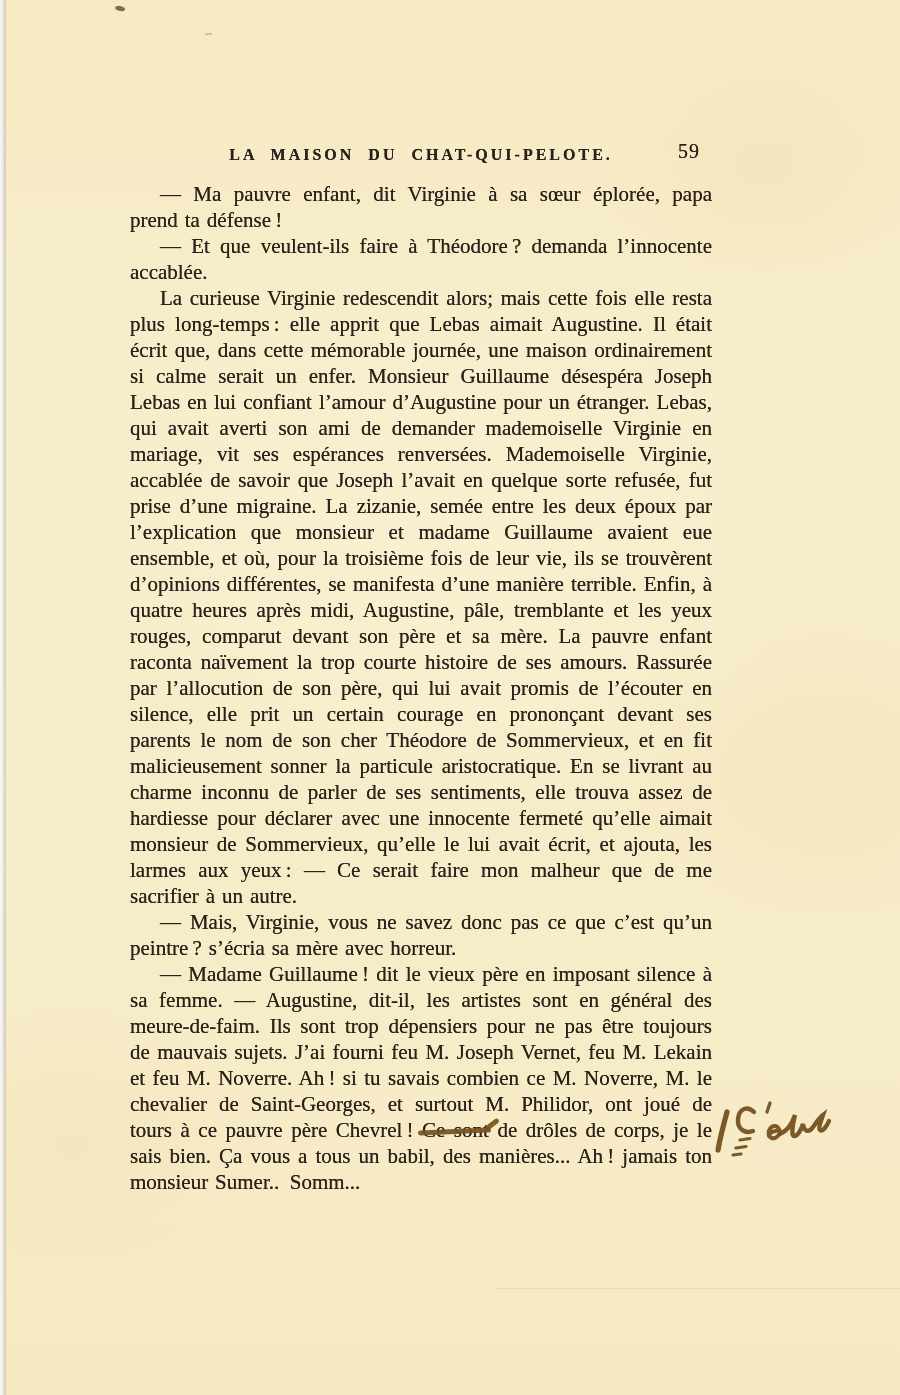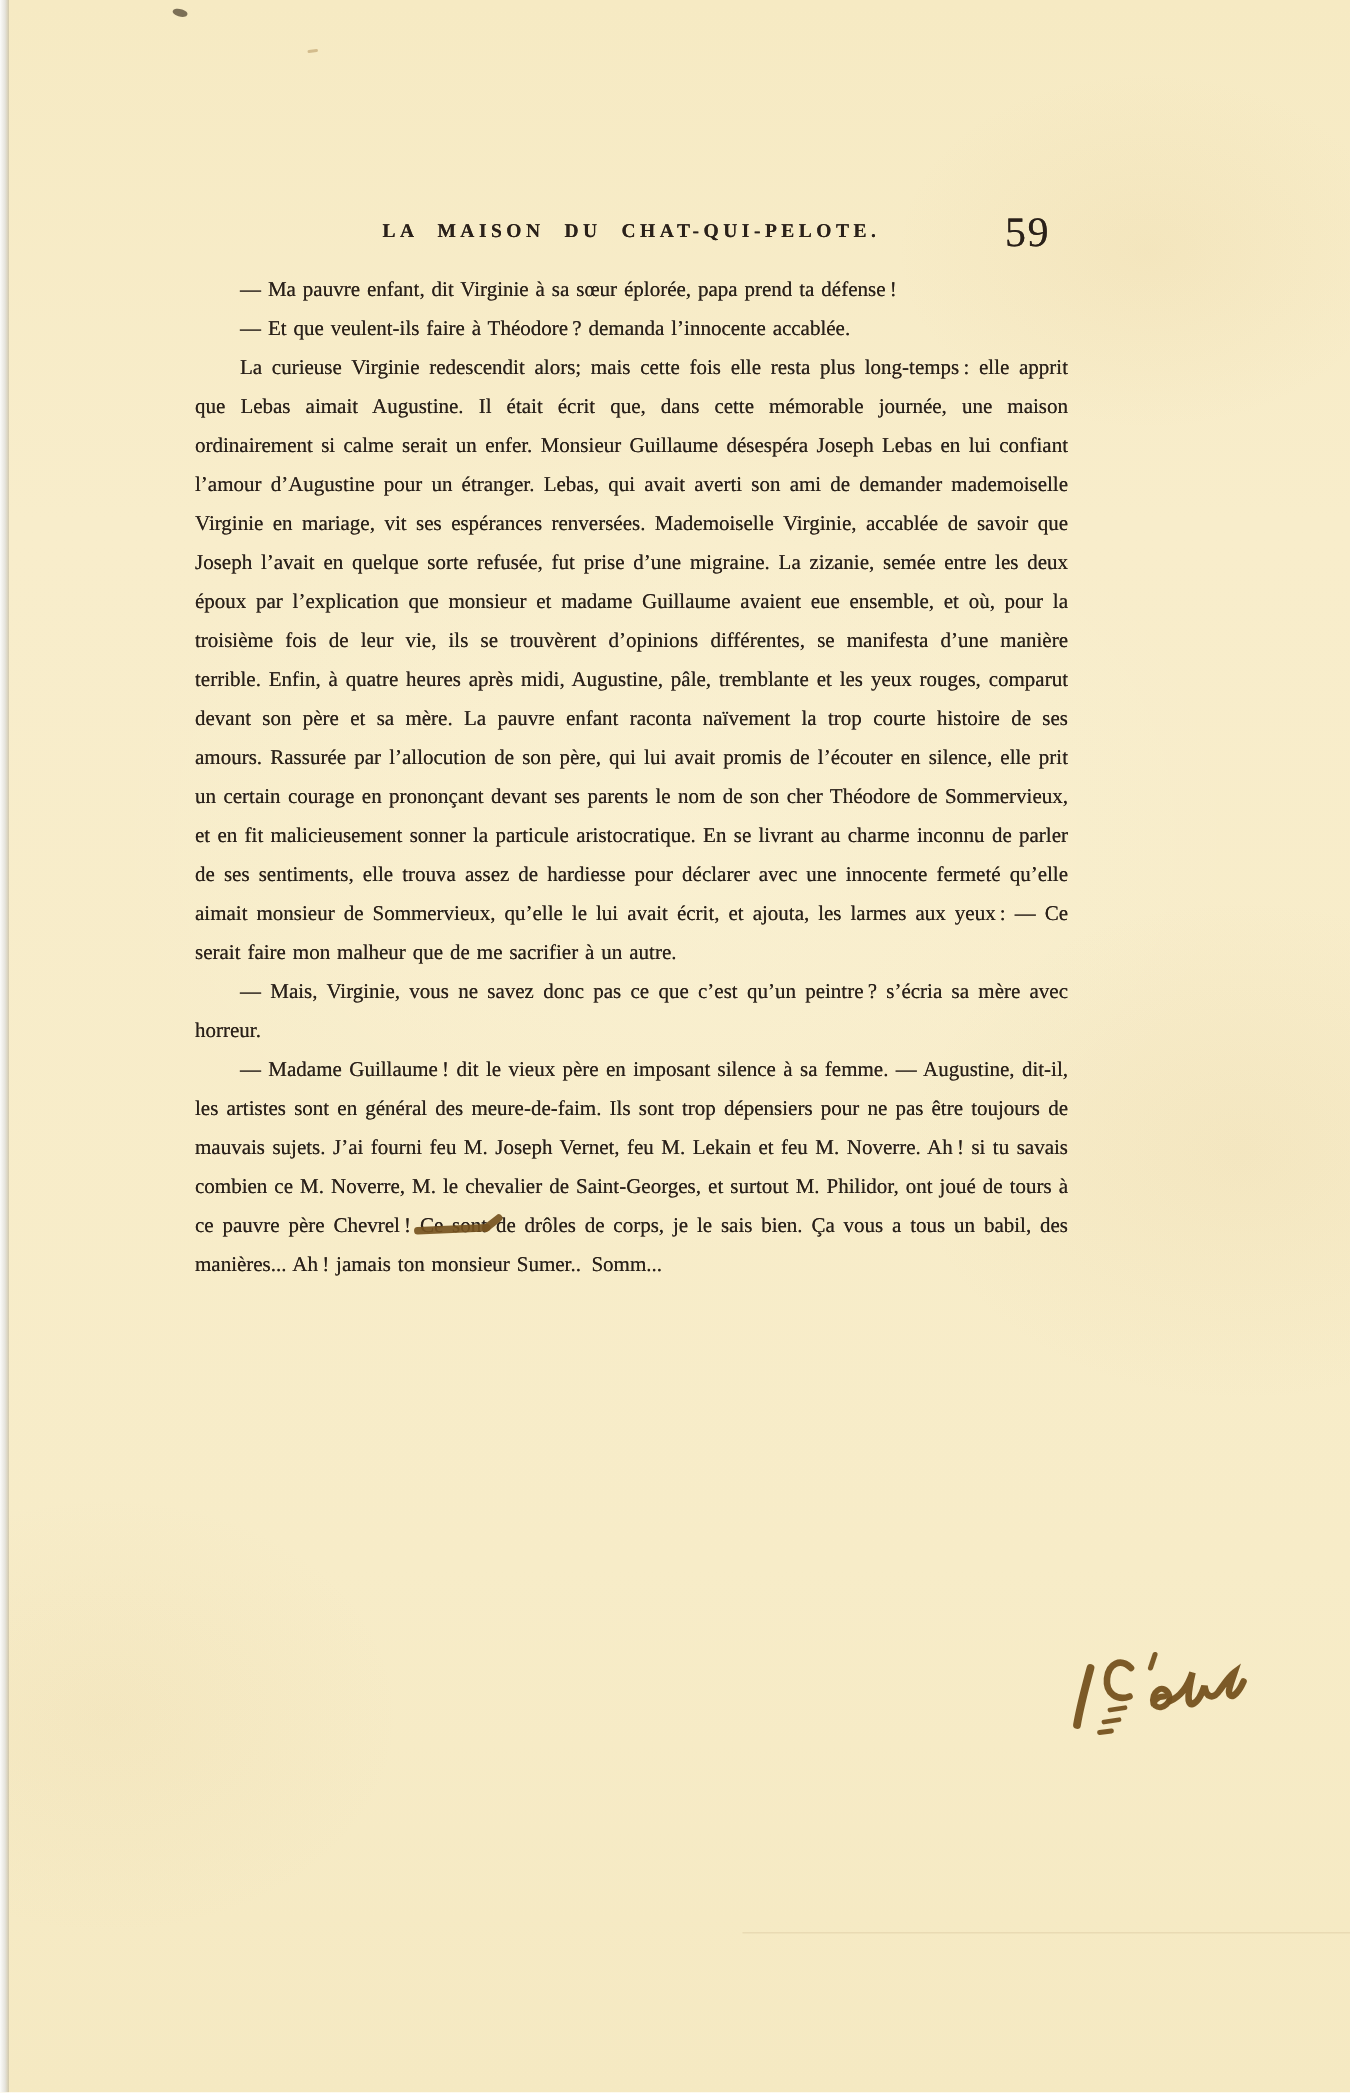--- a/index.html
+++ b/index.html
@@ -31,31 +31,31 @@
   }
   .faint-line {
     position:absolute; left:55%; right:0; top:1288px; height:1px;
     background:rgba(185,155,115,0.20);
   }
   .running-head {
     position:absolute; left:130px; top:146px; width:582px; height:32px;
     color:#2a211a;
   }
   .head-title {
-    text-align:center; font-size:13px; font-weight:700;
+    text-align:center; font-size:16px; font-weight:700;
     letter-spacing:3px; word-spacing:7px;
     text-shadow:0 0 0.4px rgba(42,33,26,0.85);
   }
   .page-number {
-    position:absolute; right:12px; top:-6px; font-size:28px;
+    position:absolute; right:12px; top:-6px; font-size:20px;
     letter-spacing:1px; text-shadow:0 0 0.4px rgba(42,33,26,0.85);
   }
   .text-block {
     position:absolute; left:130px; top:181px; width:582px;
-    color:#2a211a; font-size:14px; line-height:26px;
+    color:#2a211a; font-size:21px; line-height:26px;
     text-align:justify; hyphens:auto; -webkit-hyphens:auto;
     text-shadow:0 0 0.4px rgba(42,33,26,0.85);
   }
   .para { margin:0; text-indent:30px; word-spacing:0.08em; }
   .struck { position:relative; white-space:nowrap; }
   .struck::after {
     content:""; position:absolute; left:-4px; right:-2px; top:46%; height:4.5px;
     background:#75521f; border-radius:3px; transform:rotate(-2.5deg); opacity:.92;
   }
   .struck::before {

